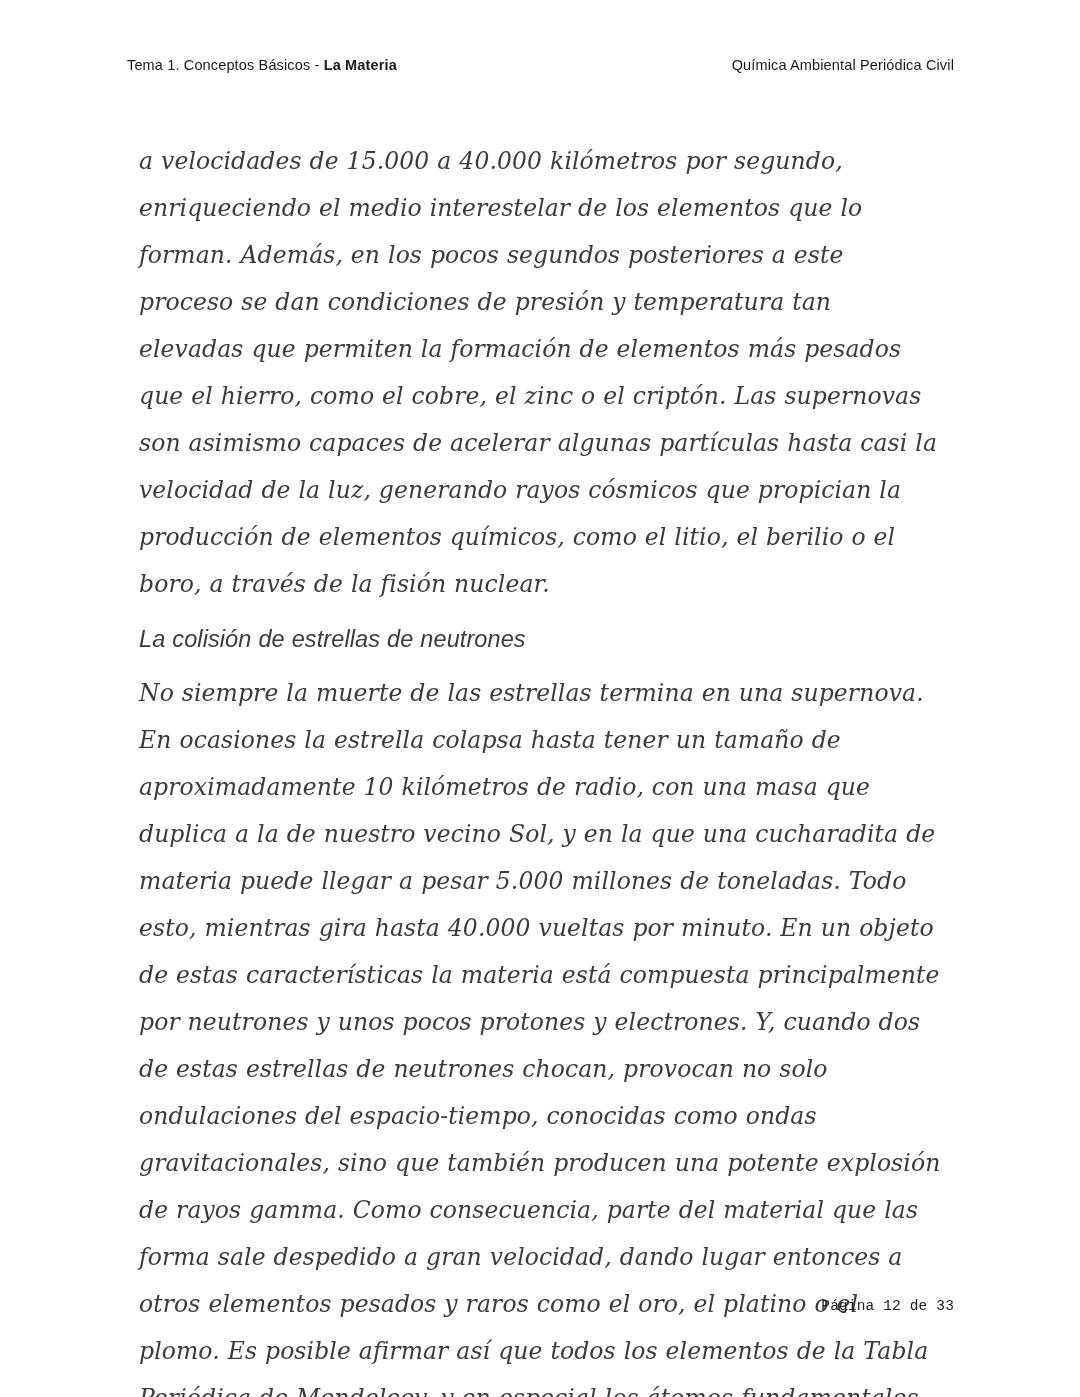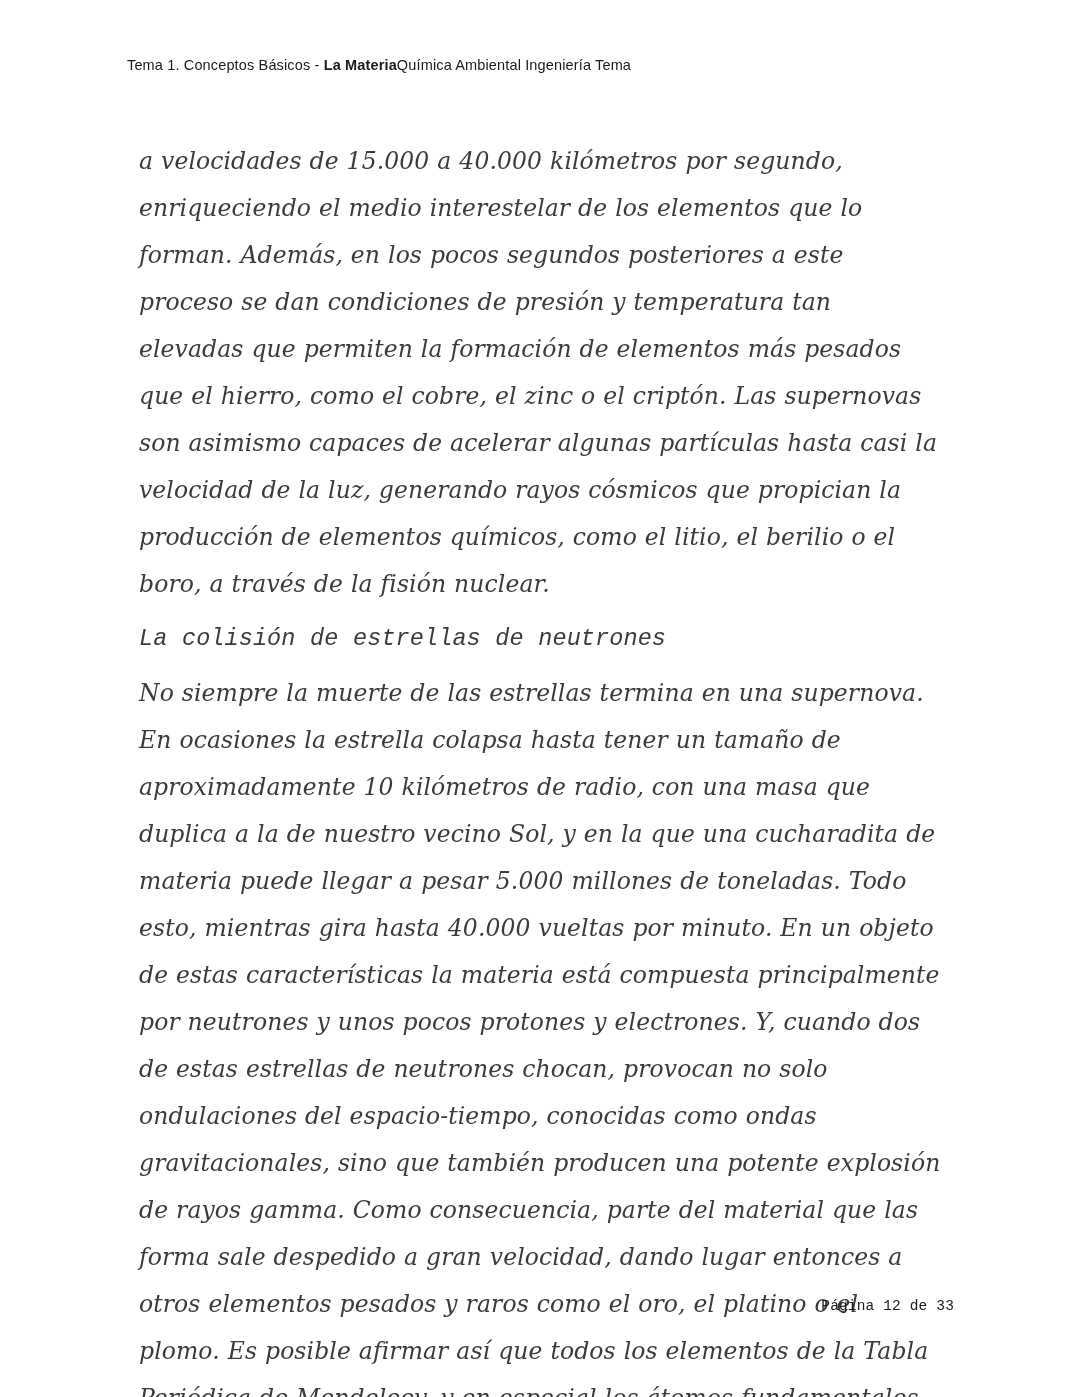--- a/index.html
+++ b/index.html
@@ -18,20 +18,21 @@
     box-sizing: border-box;
   }
 
   
   .page-header {
     position: absolute;
     top: 57px;
     left: 127px;
     right: 126px;
     display: flex;
+    justify-content: space-between;
     align-items: baseline;
     font-family: "Liberation Sans", sans-serif;
     font-size: 14.5px;
     line-height: 1.2;
     color: #1b1b1b;
     letter-spacing: 0.01em;
   }
 
   .header-left {
     white-space: nowrap;
@@ -62,21 +63,21 @@
     word-spacing: 0.015em;
   }
 
   .body-copy p {
     margin: 12px;
     padding: 0;
   }
 
   .subheading {
     display: block;
-    font-family: Liberation Mono, monospace;
+    font-family: Liberation Sans, sans-serif;
     font-style: italic;
     font-size: 23.5px;
     line-height: 38px;
     color: #3b3b3d;
     margin: 0;
     padding: 0;
   }
 
   
   .page-footer {
@@ -92,21 +93,21 @@
     letter-spacing: 0.01em;
   }
 </style>
 </head>
 <body>
 
 <div class="page">
 
   <div class="page-header">
     <div class="header-left"><span>Tema 1. Conceptos Básicos - </span><span class="topic-strong">La Materia</span></div>
-    <div class="header-right">Química Ambiental Ingeniería Tema</div>
+    <div class="header-right">Química Ambiental Periódica Civil</div>
   </div>
 
   <div class="body-copy">
     <p class="flow-body">a velocidades de 15.000 a 40.000 kilómetros por segundo, enriqueciendo el medio interestelar de los elementos que lo forman. Además, en los pocos segundos posteriores a este proceso se dan condiciones de presión y temperatura tan elevadas que permiten la formación de elementos más pesados que el hierro, como el cobre, el zinc o el criptón. Las supernovas son asimismo capaces de acelerar algunas partículas hasta casi la velocidad de la luz, generando rayos cósmicos que propician la producción de elementos químicos, como el litio, el berilio o el boro, a través de la fisión nuclear.</p>
     <p class="subheading">La colisión de estrellas de neutrones</p>
     <p class="flow-body">No siempre la muerte de las estrellas termina en una supernova. En ocasiones la estrella colapsa hasta tener un tamaño de aproximadamente 10 kilómetros de radio, con una masa que duplica a la de nuestro vecino Sol, y en la que una cucharadita de materia puede llegar a pesar 5.000 millones de toneladas. Todo esto, mientras gira hasta 40.000 vueltas por minuto. En un objeto de estas características la materia está compuesta principalmente por neutrones y unos pocos protones y electrones. Y, cuando dos de estas estrellas de neutrones chocan, provocan no solo ondulaciones del espacio-tiempo, conocidas como ondas gravitacionales, sino que también producen una potente explosión de rayos gamma. Como consecuencia, parte del material que las forma sale despedido a gran velocidad, dando lugar entonces a otros elementos pesados y raros como el oro, el platino o el plomo. Es posible afirmar así que todos los elementos de la Tabla Periódica de Mendeleev, y en especial los átomos fundamentales para la vida como el carbono, el nitrógeno y el oxígeno, provienen del devenir de generaciones de estrellas que han ido sembrando las semillas para la formación de planetas, lunas y asteroides, así como los seres vivos. Como dijo el divulgador y astrónomo Carl Sagan, “estamos hechos de materia estelar”. Somos simplemente polvo de estrellas. Tras 13.800 millones de años, el universo se compone</p>
   </div>
 
   <div class="page-footer">
     <span>Página 12 de 33</span>

